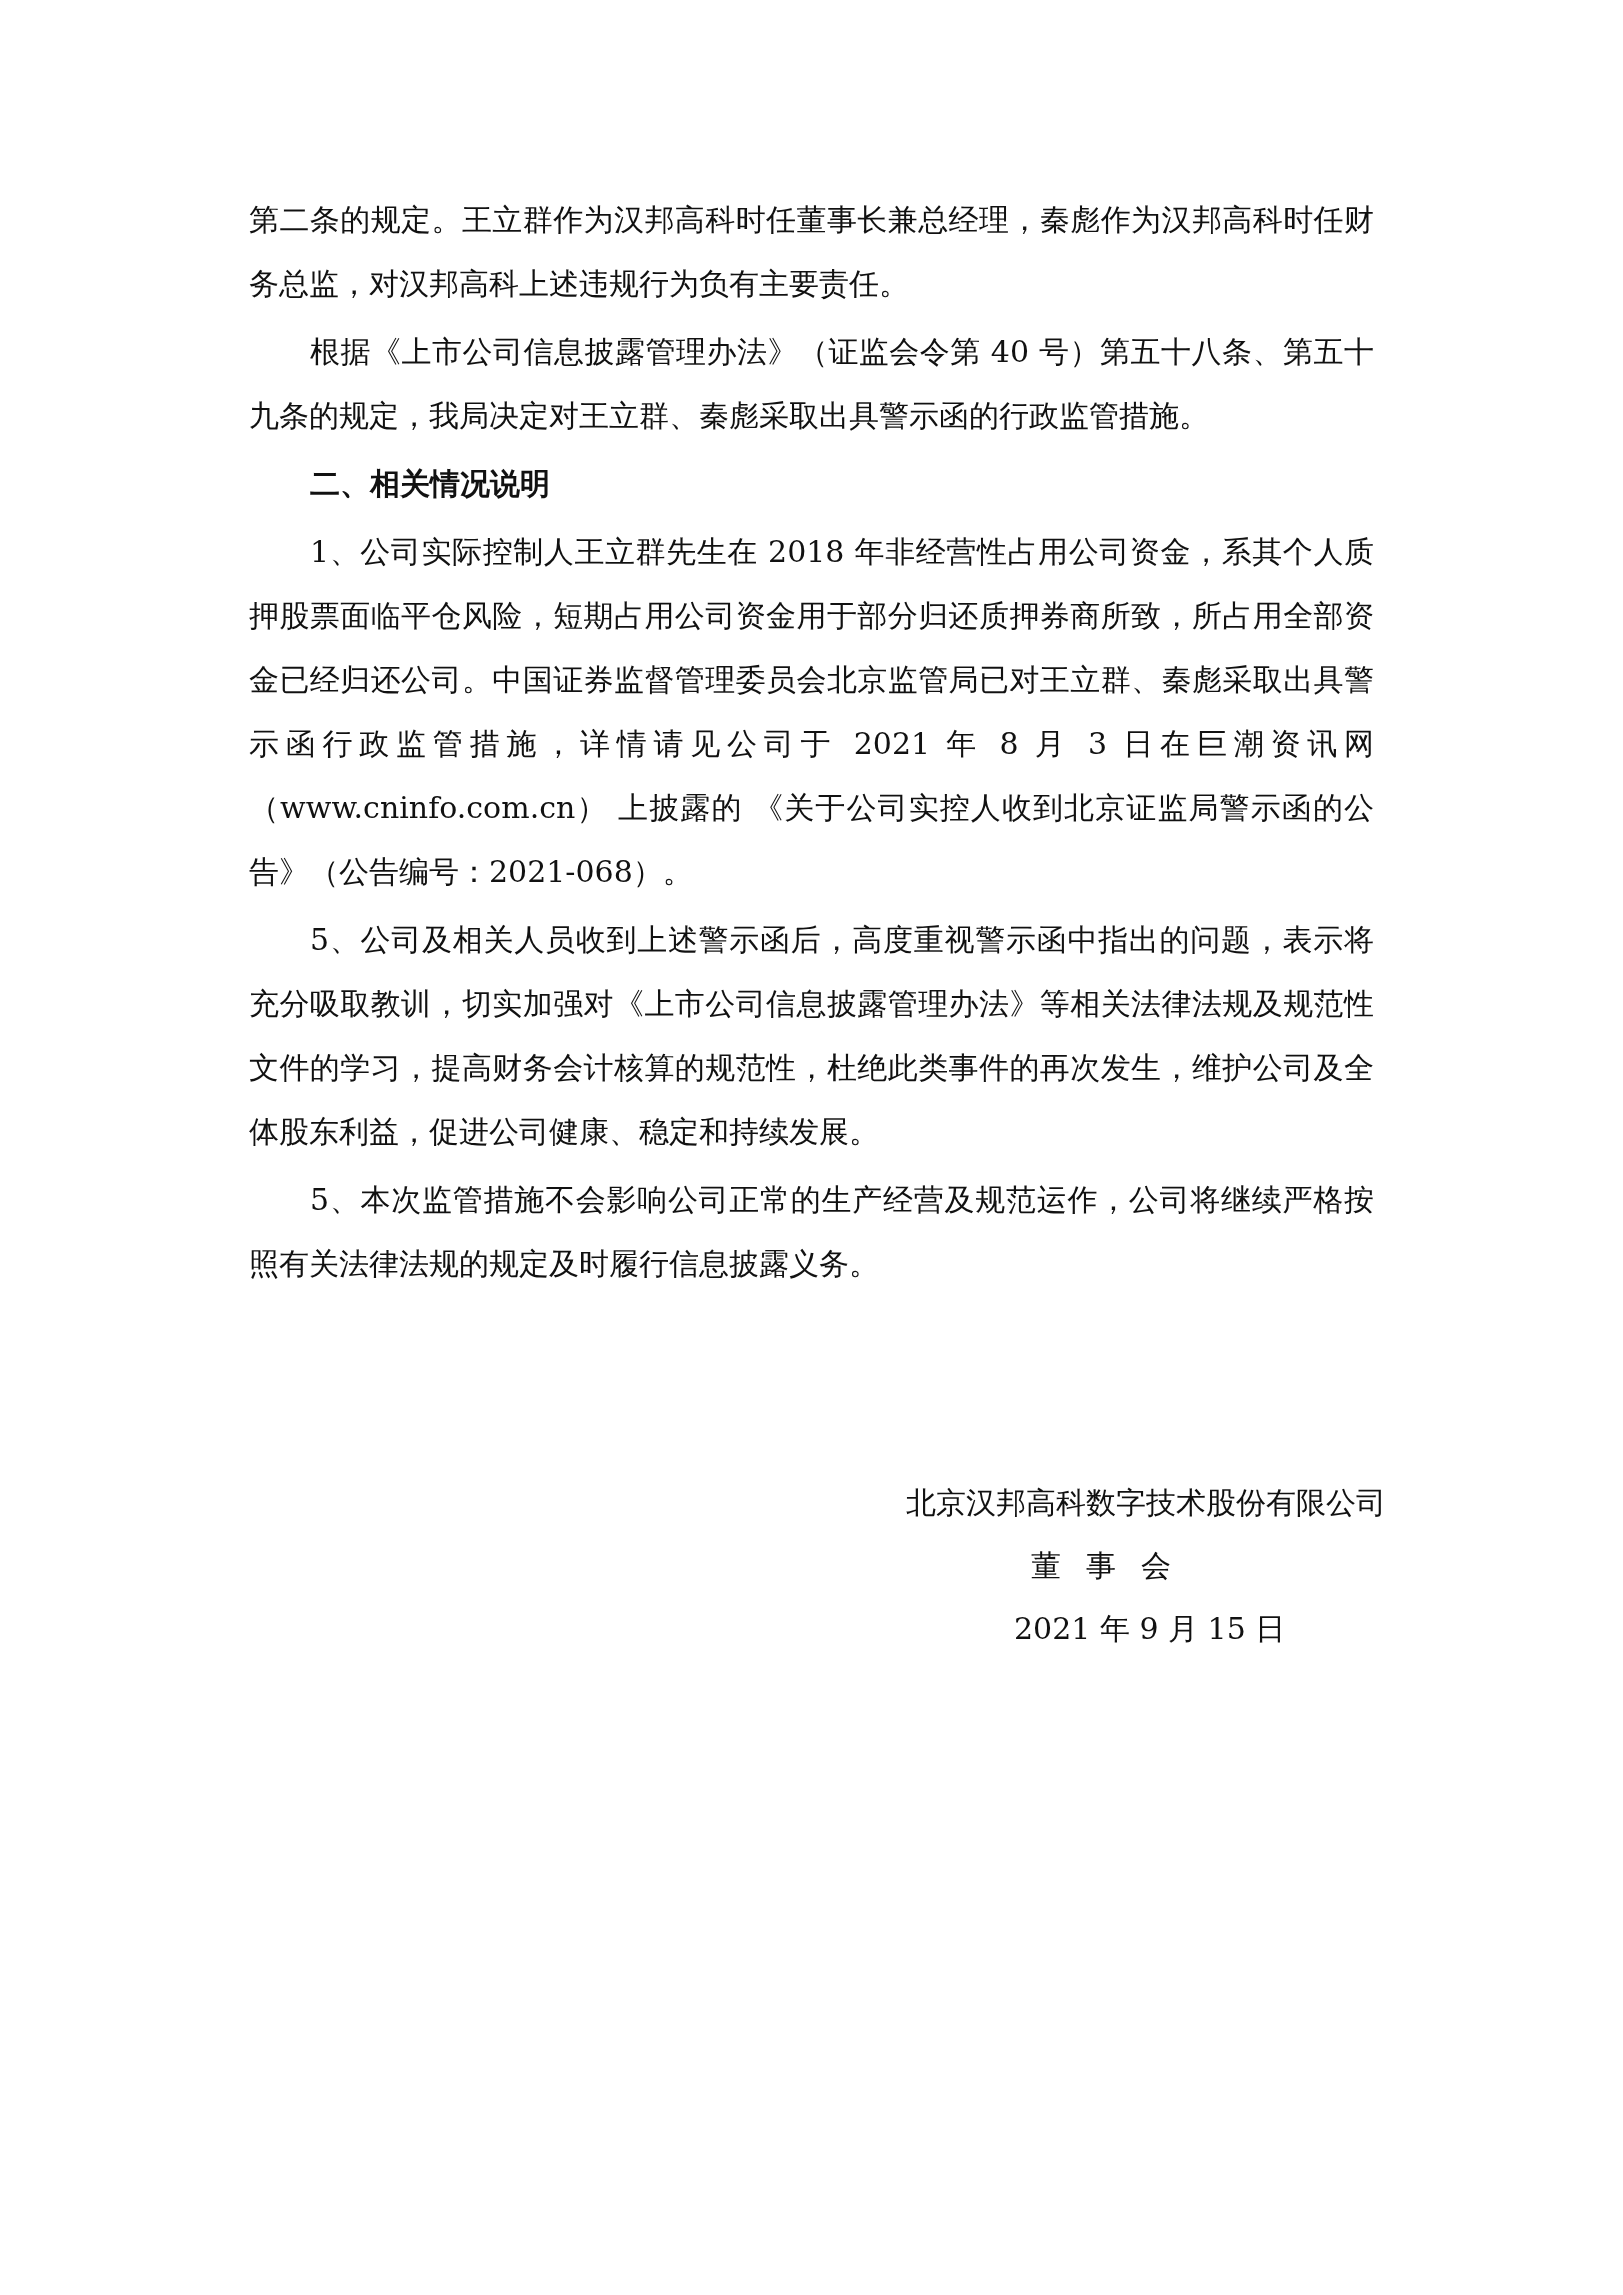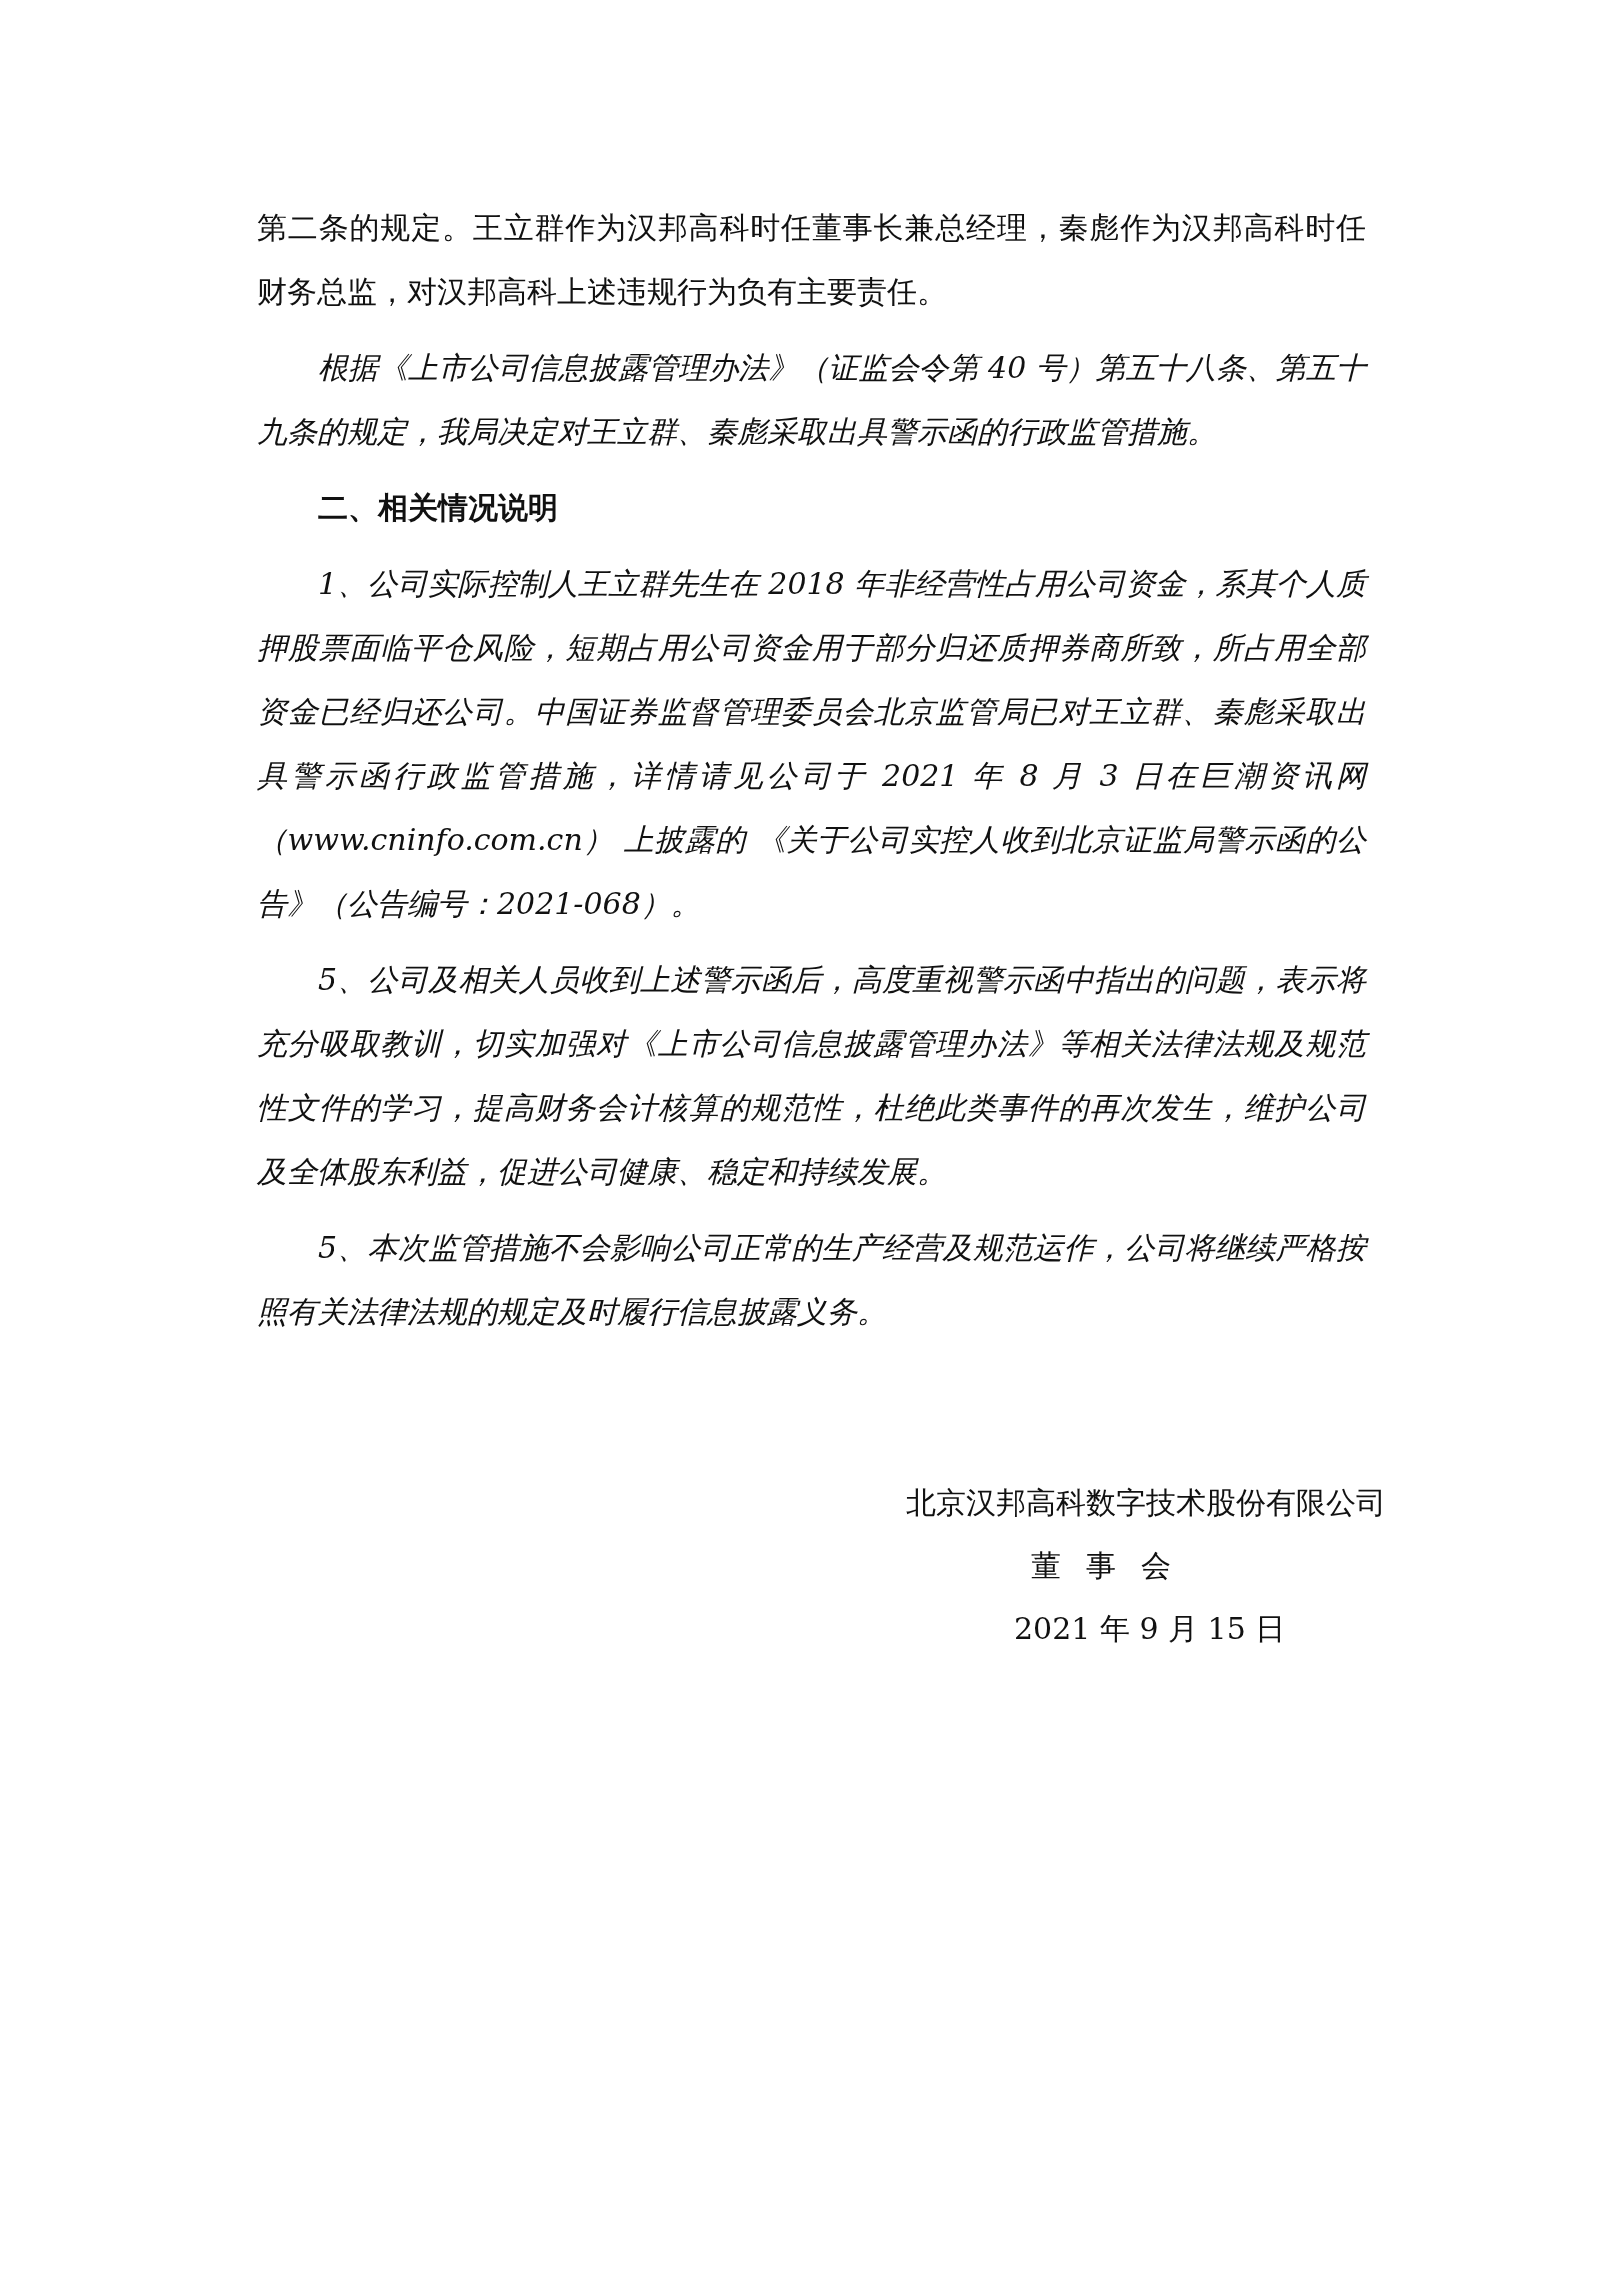--- a/index.html
+++ b/index.html
@@ -7,22 +7,22 @@
   .page {
     position: absolute; left: 0; top: 0; width: 1623px; height: 2295px;
     background: #ffffff; color: #111111;
     font-family: "DejaVu Serif", "Liberation Serif", serif;
   }
   .body-text {
     position: absolute; left: 245px; top: 184px; width: 1133px;
     font-size: 30px; line-height: 64px;
     text-align: justify; text-justify: inter-character;
   }
-  .body-text p { margin: 12px; }
-  .indent { text-indent: 61px; font-style: italic; }
+  .body-text p { margin: 4px; }
+  .indent { text-indent: 61px; }
   .heading { text-indent: 61px; font-weight: bold; }
   .signature {
     position: absolute; left: 845px; top: 1471px; width: 541px;
     font-size: 30px; line-height: 63px;
   }
   .sig-company { text-align: right; white-space: nowrap; }
   .sig-board { text-align: left; padding-left: 186px; letter-spacing: 25px; }
   .sig-date { text-align: left; padding-left: 169px; }
 </style>
 </head>

